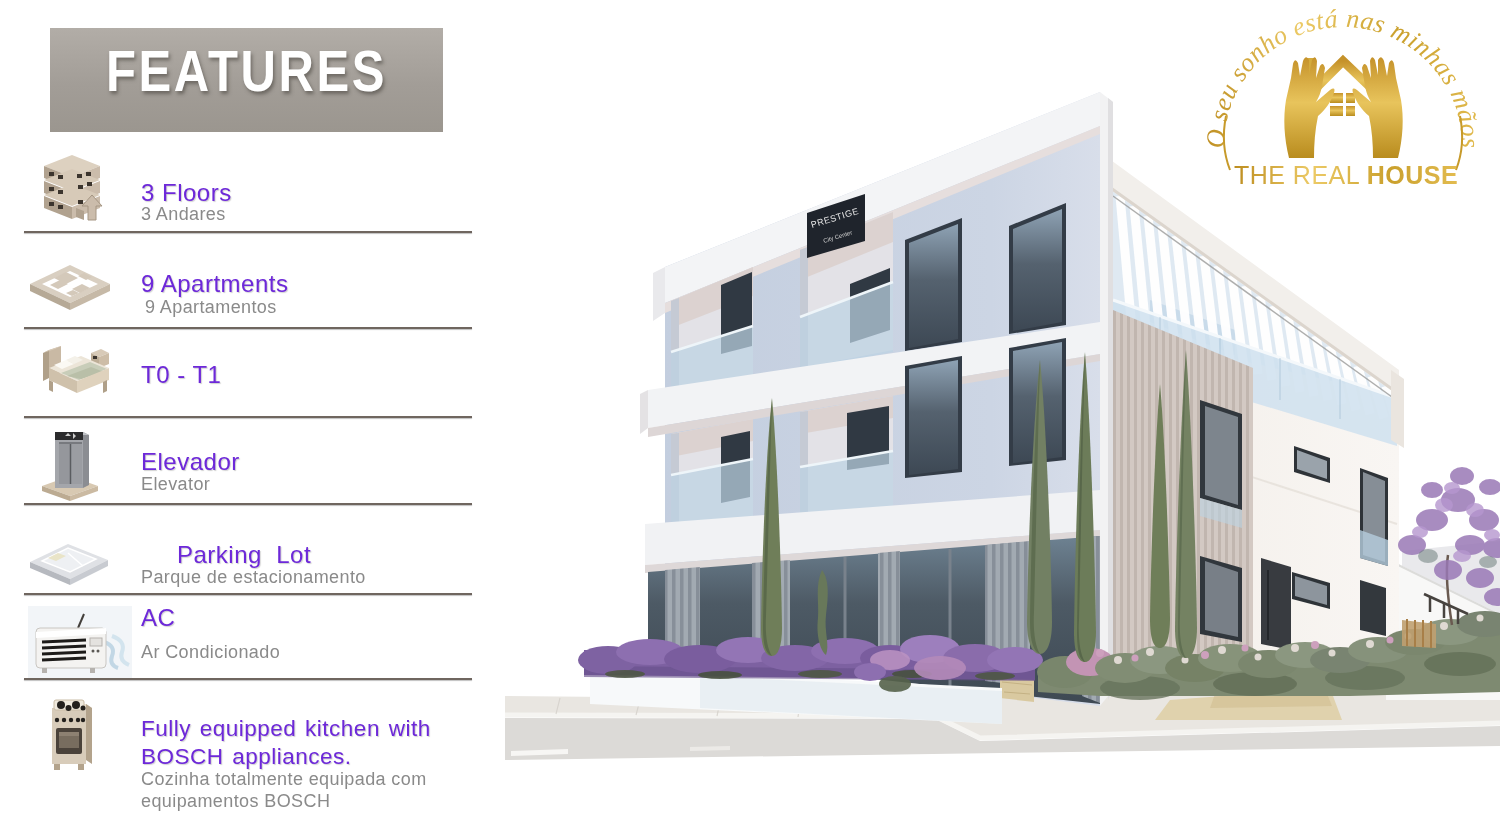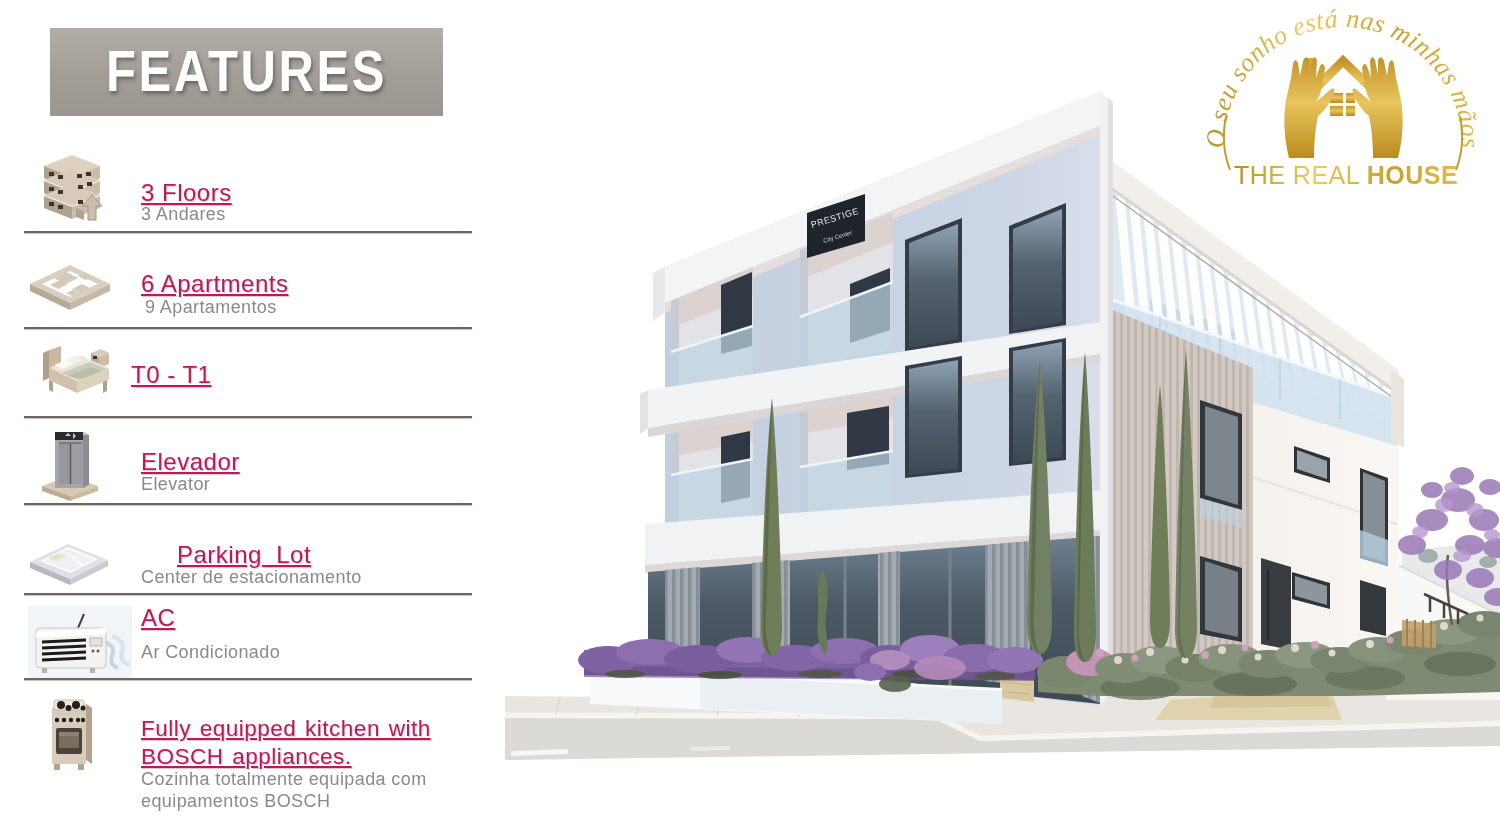--- a/index.html
+++ b/index.html
@@ -1,25 +1,25 @@
 <!DOCTYPE html>
 <html><head>
 <meta charset="utf-8">
 <style>
   html,body{margin:0;padding:0;background:#fff;}
   .page{position:relative;width:1500px;height:824px;background:#fff;overflow:hidden;
         font-family:"Liberation Sans",sans-serif;}
   .abs{position:absolute;}
-  .hdr{left:50px;top:28px;width:393px;height:88px;
+  .hdr{left:50px;top:28px;width:393px;height:104px;
        background:linear-gradient(180deg,#b2ada7 0%,#a29d97 55%,#9b968f 100%);
        color:#fff;font-weight:bold;font-size:57px;letter-spacing:3px;
        text-align:center;line-height:86px;
        text-shadow:2px 3px 4px rgba(60,55,50,.5);}
-  .t1{font-size:24px;color:#be185d;letter-spacing:.5px;white-space:nowrap;
-      text-shadow:1px 1.2px 1px rgba(150,150,150,.45);text-decoration:underline;}
+  .t1{font-size:24px;color:#6d28d9;letter-spacing:.5px;white-space:nowrap;
+      text-shadow:1px 1.2px 1px rgba(150,150,150,.45);}
   .t2{font-size:18px;color:#8a8a8a;letter-spacing:.4px;white-space:nowrap;}
   .dv{left:24px;width:448px;height:2px;background:#6f665f;box-shadow:0 1px 1px rgba(0,0,0,.25);}
 </style>
 </head>
 <body>
 <div class="page">
 
 <div class="abs hdr"><span style="display:inline-block;transform:scaleX(.86);transform-origin:50% 50%;">FEATURES</span></div>
 
 <svg class="abs" style="left:32px;top:150px;" width="80" height="80" viewBox="0 0 80 80">
@@ -65,21 +65,21 @@
     <g fill="#d4c9ba">
       <polygon points="28,26 40,20 52,26 40,32"></polygon>
       <polygon points="24,33 34,28 42,32 32,37"></polygon>
       <polygon points="46,37 56,32 64,36 54,41"></polygon>
       <polygon points="40,41 47,38 53,41 46,44"></polygon>
       <polygon points="52,24 58,21 66,25 60,28"></polygon>
     </g>
   </g>
 </svg>
 
-<div class="abs t1" style="left:141px;top:270px;">6 Apartments</div>
+<div class="abs t1" style="left:141px;top:270px;">9 Apartments</div>
 <div class="abs t2" style="left:145px;top:297px;">9 Apartamentos</div>
 
 <div class="abs dv" style="top:327px;"></div>
 
 <svg class="abs" style="left:33px;top:342px;" width="80" height="62" viewBox="0 0 80 62">
   <g>
     <polygon points="10,11 16,8 16,36 10,39" fill="#b0a089"></polygon>
     <polygon points="16,8 28,4 28,31 16,36" fill="#c9b9a4"></polygon>
     <polygon points="10,11 22,7 28,4 16,8" fill="#d8cab7"></polygon>
     <polygon points="58,11 68,7 76,11 66,15" fill="#d8cab7"></polygon>
@@ -91,21 +91,21 @@
     <polygon points="33,18 42,14 50,18 41,22" fill="#f4f1e9"></polygon>
     <polygon points="28,31 57,20 74,27 46,38" fill="#c8cdb9"></polygon>
     <polygon points="34,34 58,25 71,30 48,37" fill="#b9bfa8"></polygon>
     <polygon points="16,26 44,39 44,51 16,38" fill="#cfc1ab"></polygon>
     <polygon points="44,39 76,26 76,38 44,51" fill="#dfd2bd"></polygon>
     <polygon points="16,38 20,40 20,50 16,48" fill="#b0a089"></polygon>
     <polygon points="70,40 74,38 74,49 70,51" fill="#b0a089"></polygon>
   </g>
 </svg>
 
-<div class="abs t1" style="left:131px;top:361px;text-align:center;">T0 - T1</div>
+<div class="abs t1" style="left:141px;top:361px;text-align:center;">T0 - T1</div>
 
 <div class="abs dv" style="top:416px;"></div>
 
 <svg class="abs" style="left:40px;top:424px;" width="62" height="78" viewBox="0 0 62 78">
   <g>
     <polygon points="2,62 30,52 58,62 30,72" fill="#d8c9b2"></polygon>
     <polygon points="2,62 30,72 30,77 2,67" fill="#bcab92"></polygon>
     <polygon points="30,72 58,62 58,67 30,77" fill="#cbbaa2"></polygon>
     <rect x="15" y="8" width="28" height="56" fill="#a4a6ab"></rect>
     <polygon points="43,8 49,11 49,61 43,64" fill="#8b8d92"></polygon>
@@ -129,21 +129,21 @@
     <polygon points="2,34 40,16 80,32 42,51" fill="#dfe1e5"></polygon>
     <polygon points="2,34 42,51 42,57 2,40" fill="#b6b9bf"></polygon>
     <polygon points="42,51 80,32 80,38 42,57" fill="#c8cbd1"></polygon>
     <polygon points="14,33 40,20 68,31 42,44" fill="#eef0f3" stroke="#ffffff" stroke-width="1.5"></polygon>
     <line x1="40" y1="25" x2="55" y2="38" stroke="#ffffff" stroke-width="1.5"></line>
     <polygon points="20,30 30,25 38,28 28,33" fill="#e9e4c8"></polygon>
   </g>
 </svg>
 
 <div class="abs t1" style="left:141px;top:541px;margin-left:36px;">Parking&nbsp; Lot</div>
-<div class="abs t2" style="left:141px;top:567px;">Center de estacionamento</div>
+<div class="abs t2" style="left:141px;top:567px;">Parque de estacionamento</div>
 
 <div class="abs dv" style="top:593px;"></div>
 
 <svg class="abs" style="left:28px;top:606px;" width="106" height="76" viewBox="0 0 106 76">
   <g>
     <rect x="0" y="0" width="104" height="74" fill="#f1f4f7" opacity="0.9"></rect>
     <path d="M76,36 q12,4 8,14 q-3,9 6,12" stroke="#bcd4e2" stroke-width="4" fill="none" opacity="0.9"></path>
     <path d="M84,30 q14,5 10,16 q-3,9 7,13" stroke="#cfe2ec" stroke-width="4" fill="none" opacity="0.9"></path>
     <line x1="50" y1="22" x2="56" y2="8" stroke="#44403c" stroke-width="2"></line>
     <rect x="8" y="22" width="70" height="40" rx="4" fill="#f4f3f1" stroke="#c9c6c2" stroke-width="1"></rect>

